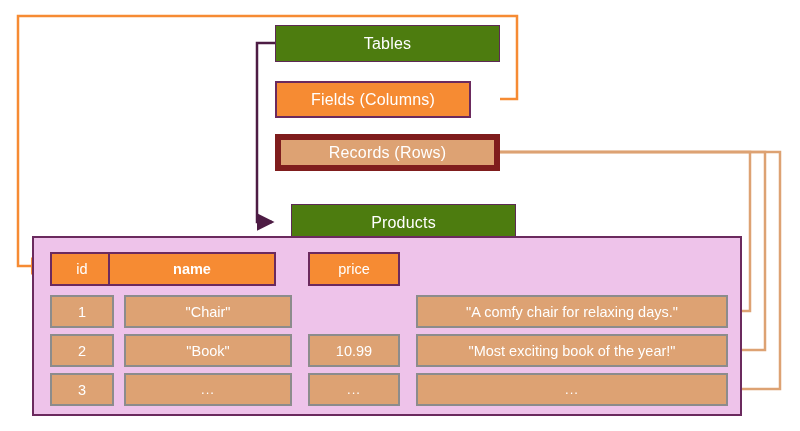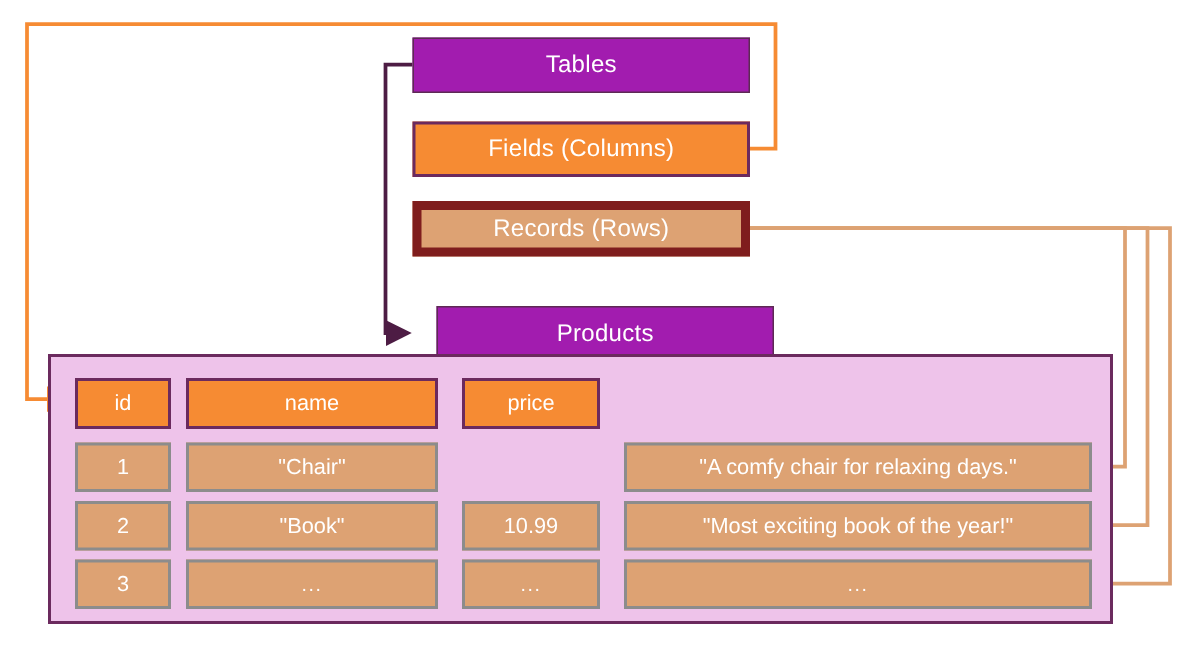--- a/index.html
+++ b/index.html
@@ -32,21 +32,21 @@
     box-sizing: border-box;
     display: flex;
     align-items: center;
     justify-content: center;
     color: #ffffff;
     font-size: 16px;
     letter-spacing: 0.2px;
     white-space: nowrap;
   }
   .node-tables, .node-products {
-    background: #a21caf;
+    background: #4d7c0f;
     border: 1px solid #5d2a54;
   }
   .node-fields {
     background: #f68b33;
     border: 2px solid #6b2a5e;
   }
   .node-records {
     background: #dda273;
     border: 6px solid #7f1d1d;
   }
@@ -105,38 +105,38 @@
 
     <path d="M 500 152 L 765 152 L 765 350 L 717 350" fill="none" stroke="#dda273" stroke-width="2.5" marker-end="url(#arrow-tan)"></path>
 
     <path d="M 500 152 L 780 152 L 780 389 L 717 389" fill="none" stroke="#dda273" stroke-width="2.5" marker-end="url(#arrow-tan)"></path>
   </svg>
 
   <div class="node node-tables" style="left:275px; top:25px; width:225px; height:37px;">
     <span>Tables</span>
   </div>
 
-  <div class="node node-fields" style="left:275px; top:81px; width:225px; height:37px;text-align:center;">
+  <div class="node node-fields" style="left:275px; top:81px; width:196px; height:37px;text-align:center;">
     <span>Fields (Columns)</span>
   </div>
 
   <div class="node node-records" style="left:275px; top:134px; width:225px; height:37px;">
     <span>Records (Rows)</span>
   </div>
 
   <div class="node node-products" style="left:275px; top:204px; width:225px; height:37px;margin-left:16px;">
     <span>Products</span>
   </div>
 
   <div class="table-container" style="left:32px; top:236px; width:710px; height:180px;">
 
     <div class="cell cell-header" style="left:16px; top:14px; width:64px; height:34px;">
       <span>id</span>
     </div>
-    <div class="cell cell-header" style="left:90px; top:14px; width:168px; height:34px;">
+    <div class="cell cell-header" style="left:74px; top:14px; width:168px; height:34px;font-weight:bold;">
       <span>name</span>
     </div>
     <div class="cell cell-header" style="left:274px; top:14px; width:92px; height:34px;">
       <span>price</span>
     </div>
 
     <div class="cell cell-data" style="left:16px; top:57px; width:64px; height:33px;">
       <span>1</span>
     </div>
     <div class="cell cell-data" style="left:90px; top:57px; width:168px; height:33px;">

